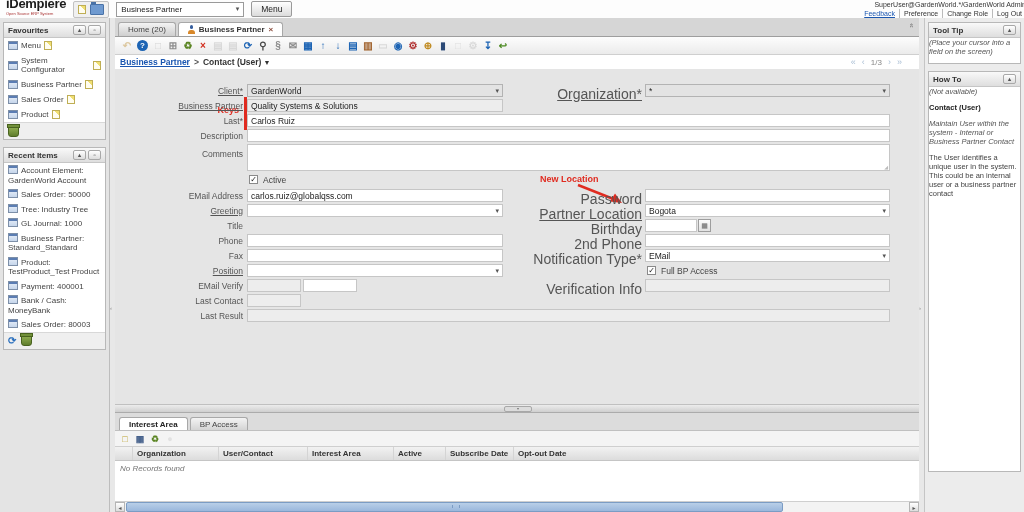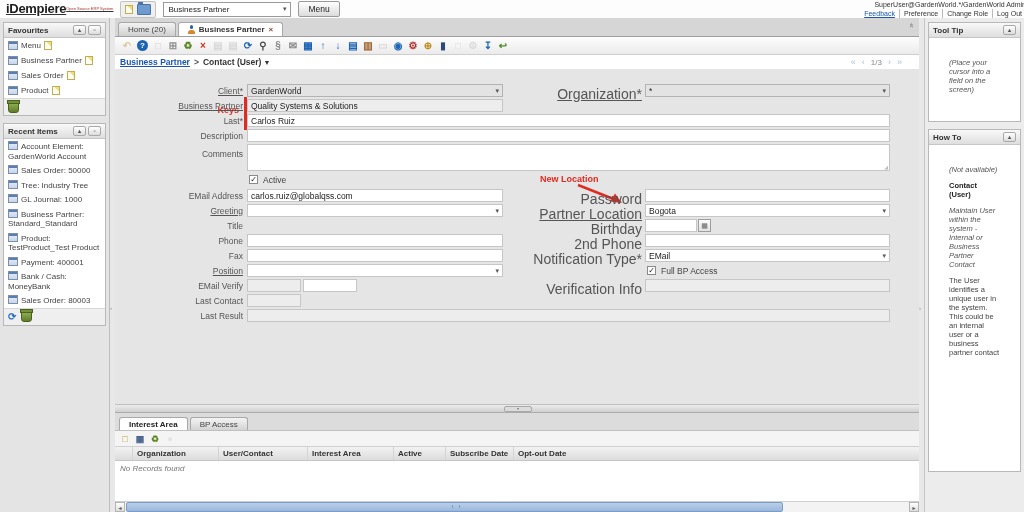--- a/index.html
+++ b/index.html
@@ -1,20 +1,20 @@
 <!DOCTYPE html>
 <html><head>
 <meta charset="utf-8">
 <style>
   html,body{margin:0;padding:0;}
   .screen{position:relative;width:1024px;height:512px;font-family:"Liberation Sans",sans-serif;background:#fff;overflow:hidden;color:#333;}
 
   
   .topbar{position:absolute;top:0;left:0;width:1024px;height:18px;display:flex;align-items:center;gap:7px;padding:0 6px;box-sizing:border-box;background:#fdfdfd;}
-  .logo-wrap{display:flex;flex-direction:row;line-height:10px;text-decoration:underline;}
+  .logo-wrap{display:flex;flex-direction:column;line-height:10px;}
   .logo{font-size:13px;font-weight:bold;color:#1c1c1c;letter-spacing:-0.3px;}
   .logo-sub{font-size:4px;color:#a33;}
   .hdr-icons{display:flex;gap:4px;border:1px solid #c2c2c2;background:#f0f0f0;padding:2px 4px;border-radius:2px;align-items:center;}
   .note-icon{display:inline-block;width:8px;height:9px;border:1px solid #bfae54;background:linear-gradient(225deg,#f0df72 3px,#fffdf0 3px);box-sizing:border-box;}
   .folder-icon{position:relative;display:inline-block;width:12px;height:9px;background:#6f9ad0;border:1px solid #4972a7;border-radius:1px;}
   .folder-icon::before{content:"";position:absolute;top:-3px;left:0;width:5px;height:2px;background:#4972a7;}
   .hdr-select{width:118px;height:13px;border:1px solid #9a9a9a;background:#fff;font-size:8px;display:flex;align-items:center;padding:0 4px;color:#222;}
   .hdr-select::after{content:"▾";margin-left:auto;font-size:7px;color:#555;}
   .hdr-btn{height:14px;padding:0 9px;font-size:8.5px;border:1px solid #9a9a9a;border-radius:2px;background:linear-gradient(#fff,#dcdcdc);display:flex;align-items:center;color:#222;}
   .hdr-user{margin-left:auto;text-align:right;font-size:7px;color:#333;line-height:9px;white-space:nowrap;margin-right:-8px;}
@@ -110,21 +110,21 @@
 
   
   .hscroll{height:10px;flex:none;margin-top:auto;display:flex;align-items:center;background:#f3f3f3;border-top:1px solid #cfcfcf;}
   .harrow{width:10px;height:10px;flex:none;background:linear-gradient(#fff,#ddd);border:1px solid #b5b5b5;box-sizing:border-box;font-size:6px;display:flex;align-items:center;justify-content:center;color:#555;}
   .hthumb{width:655px;height:8px;flex:none;background:linear-gradient(#b9cfe8,#9ab7dc);border:1px solid #7b9cc4;border-radius:2px;margin:0 1px;position:relative;}
   .hthumb::after{content:"";position:absolute;left:50%;top:2px;width:6px;height:3px;margin-left:-3px;border-left:1px solid #7b9cc4;border-right:1px solid #7b9cc4;}
   .hspacer{flex:1;}
 
   
   .rsb{width:100px;flex:none;background:#ececec;border-left:1px solid #c5c5c5;padding:4px 3px;box-sizing:border-box;display:flex;flex-direction:column;}
-  .rsb .panel-body{padding:20px;font-size:7.5px;line-height:9px;color:#444;}
+  .rsb .panel-body{padding:0;font-size:7.5px;line-height:9px;color:#444;}
   .howto{flex:1;margin-bottom:36px;}
   .it{font-style:italic;color:#555;}
   .rsb p{margin:0 0 7px;}
   .rsb .hd-txt{font-weight:bold;color:#222;}
 </style>
 </head>
 <body>
 
 <div class="screen">
 
@@ -164,20 +164,25 @@
           </span>
         </div>
         <div>
 
             <div class="fav-item">
               <span class="win-icon"></span>
               <span>Menu</span>
               <span class="note-icon"></span>
             </div>
 
+            <div class="fav-item">
+              <span class="win-icon"></span>
+              <span>System Configurator</span>
+              <span class="note-icon"></span>
+            </div>
 
             <div class="fav-item">
               <span class="win-icon"></span>
               <span>Business Partner</span>
               <span class="note-icon"></span>
             </div>
 
             <div class="fav-item">
               <span class="win-icon"></span>
               <span>Sales Order</span>

